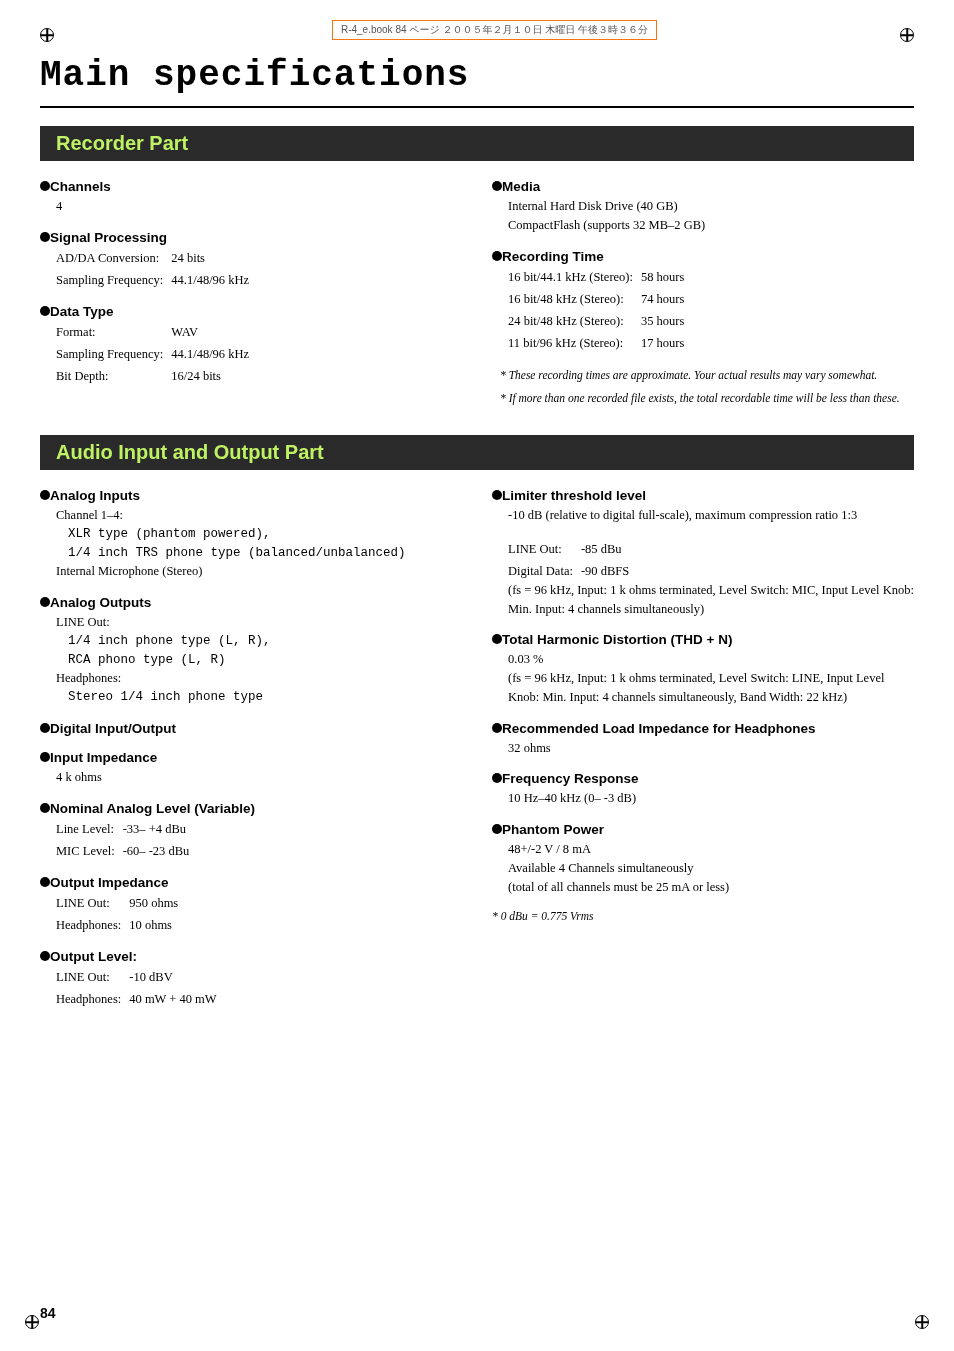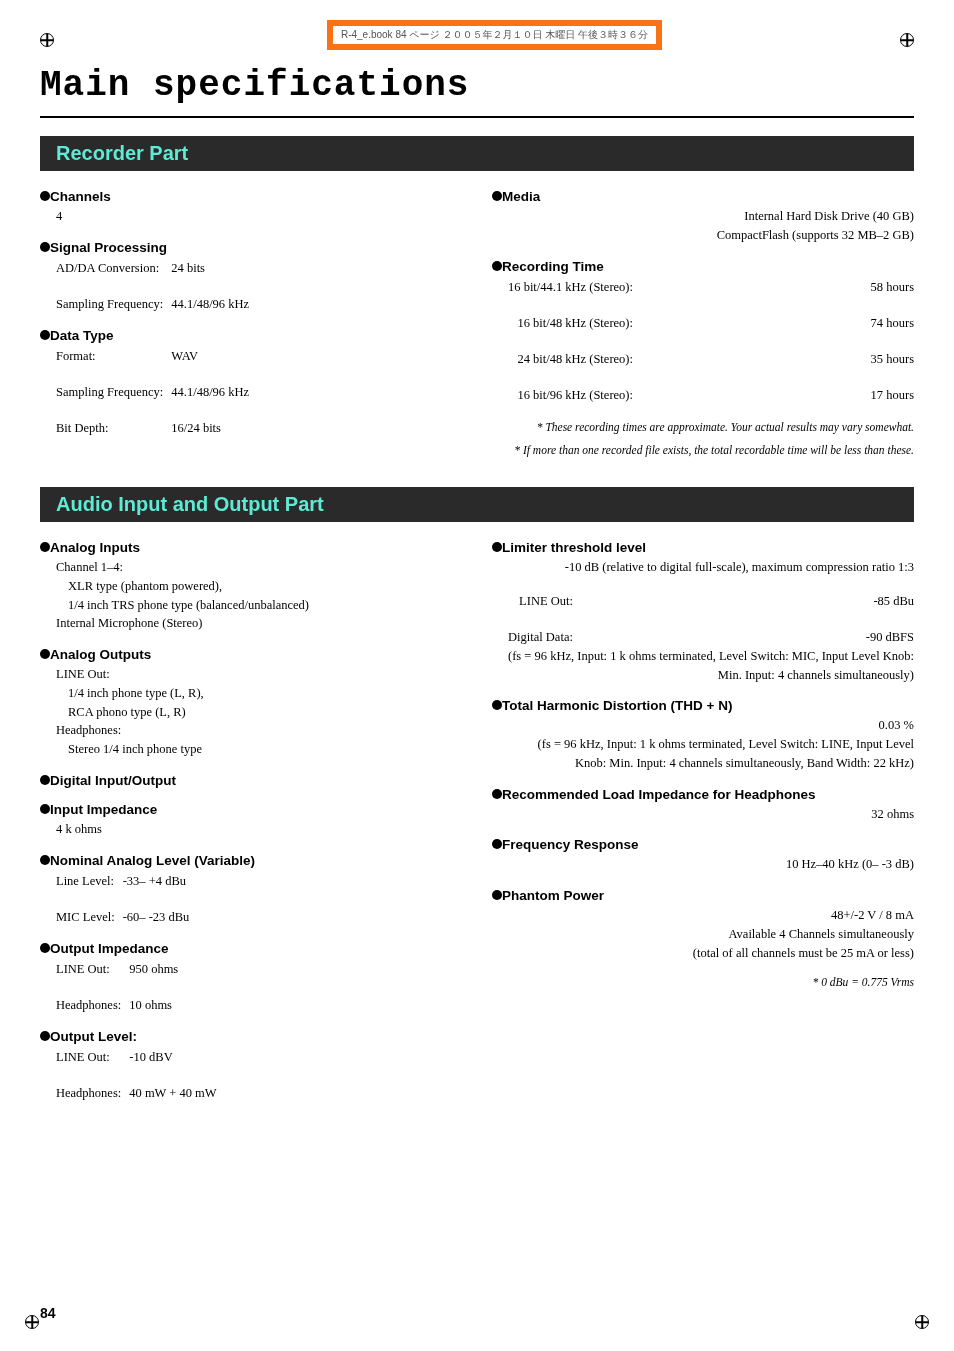--- a/index.html
+++ b/index.html
@@ -17,21 +17,21 @@
       min-height: 1351px;
       padding: 20px 40px 40px 40px;
       position: relative;
       background: #fff;
     }
     
     .file-info-bar {
       font-size: 10px;
       color: #555;
       text-align: center;
-      border: 6px solid #f97316;
+      border: 1px solid #f97316;
       padding: 2px 8px;
       margin-bottom: 10px;
       font-family: Arial, sans-serif;
       margin-left: 35px;
     }
     
     .reg-mark {
       display: inline-block;
       width: 14px;
       height: 14px;
@@ -72,40 +72,39 @@
       letter-spacing: 1px;
     }
     .title-rule {
       border: none;
       border-top: 2px solid #000;
       margin-bottom: 18px;
     }
     
     .section-header {
       background: #2a2a2a;
-      color: #5eead4;
+      color: #bef264;
       font-size: 20px;
       font-weight: bold;
       font-family: Arial, Helvetica, sans-serif;
       padding: 6px 16px;
       margin-bottom: 18px;
       display: block;
     }
     
     .two-col {
       display: flex;
       gap: 30px;
       margin-bottom: 10px;
     }
     .col-left {
       flex: 1;
     }
     .col-right {
       flex: 1;
-      text-align: right;
     }
     
     .spec-item {
       margin-bottom: 14px;
     }
     .spec-title {
       font-weight: bold;
       font-size: 13.5px;
       font-family: Arial, Helvetica, sans-serif;
       display: flex;
@@ -122,21 +121,21 @@
       flex-shrink: 0;
     }
     .spec-body {
       padding-left: 16px;
       font-size: 12.5px;
       line-height: 1.5;
     }
     .spec-table {
       display: grid;
       grid-template-columns: auto 1fr;
-      gap: 16px 8px;
+      gap: 2px 8px;
       font-size: 12.5px;
       line-height: 1.6;
     }
     .spec-table .label {
       white-space: nowrap;
     }
     .note {
       font-size: 11.5px;
       font-style: italic;
       line-height: 1.5;
@@ -173,20 +172,21 @@
     
     .recorder-section {
       margin-bottom: 22px;
     }
     .audio-section {
       margin-bottom: 22px;
     }
     
     .indent {
       padding-left: 12px;
+      font-family: Liberation Mono, monospace;
     }
   </style>
 </head>
 <body>
 
 <div class="page">
 
   <div class="corners">
     <span class="reg-mark"></span>
     <div class="file-info-bar">R-4_e.book  84 ページ  ２００５年２月１０日  木曜日  午後３時３６分</div>
@@ -265,21 +265,21 @@
             <span>Recording Time</span>
           </div>
           <div class="spec-body">
             <div class="spec-table" id="recording-time-table">
                 <span class="label">16 bit/44.1 kHz (Stereo):</span>
                 <span>58 hours</span>
                 <span class="label">16 bit/48 kHz (Stereo):</span>
                 <span>74 hours</span>
                 <span class="label">24 bit/48 kHz (Stereo):</span>
                 <span>35 hours</span>
-                <span class="label">16 bit/96 kHz (Stereo):</span>
+                <span class="label">11 bit/96 kHz (Stereo):</span>
                 <span>17 hours</span>
               </div>
           </div>
         </div>
 
         <p class="note">
           <span class="note-marker">*</span>
           <span>These recording times are approximate. Your actual results may vary somewhat.</span>
         </p>
         <p class="note">

